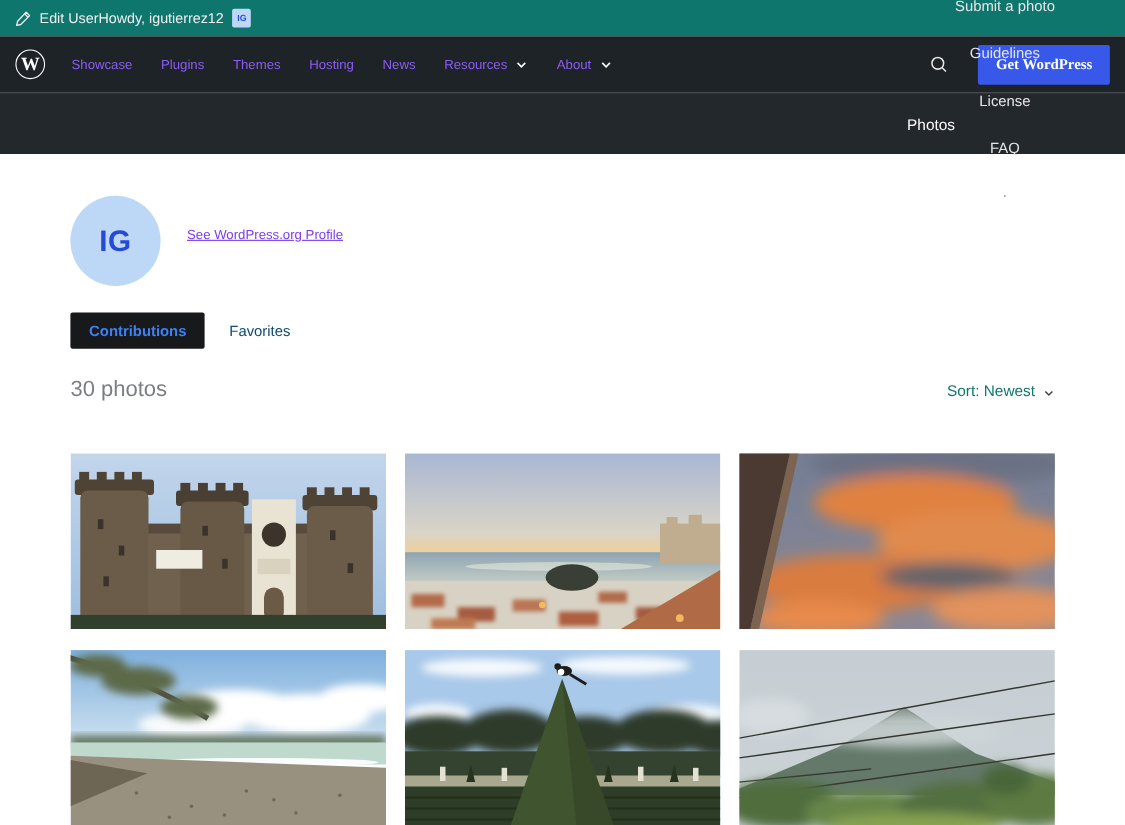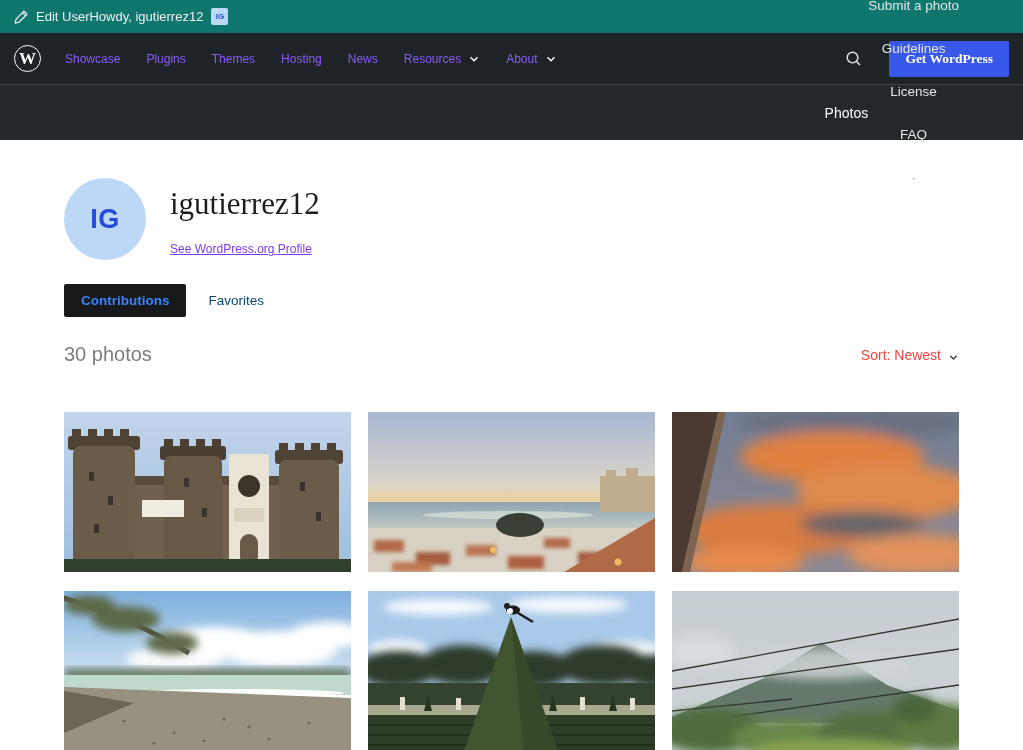--- a/index.html
+++ b/index.html
@@ -38,21 +38,21 @@
   .username { font-family:"Liberation Serif", serif; font-weight:normal; font-size:31px; color:#1d1d1d; }
   .profile-link { display:inline-block; margin-top:20px; color:#7c3aed; font-size:12px; text-decoration:underline; cursor:pointer; }
 
   .tabs { margin-top:24px; display:flex; align-items:center; gap:22px; }
   .tab { font-size:13.5px; padding:9px 17px; cursor:pointer; border-radius:2px; }
   .tab.active { background:#18191a; color:#3b82f6; font-weight:bold; }
   .tab.inactive { color:#0c4a6e; padding:9px 0; }
 
   .toolbar { margin-top:26px; display:flex; align-items:center; justify-content:space-between; }
   .photo-count { color:#7a7d82; font-size:20px; }
-  .sort-control { color:#ef4444; font-size:14px; display:flex; align-items:flex-end; gap:7px; cursor:pointer; background:none; border:none; font-family:"Liberation Sans", sans-serif; }
+  .sort-control { color:#0f766e; font-size:14px; display:flex; align-items:flex-end; gap:7px; cursor:pointer; background:none; border:none; font-family:"Liberation Sans", sans-serif; }
 
   .gallery { margin-top:46px; display:grid; grid-template-columns:repeat(3, 287px); column-gap:17px; row-gap:19px; padding-bottom:6px; }
   .photo { display:block; width:287px; height:160px; overflow:hidden; cursor:pointer; }
   .photo svg { display:block; width:287px; height:160px; }
 
   .chev { display:block; }
 </style>
 </head>
 <body>
 
@@ -126,21 +126,20 @@
     <span class="sub-sep">·</span>
     <span class="sub-link active">My photos</span>
   </div>
 </div>
 
 <div class="container">
 
   <div class="profile">
     <div class="avatar">IG</div>
     <div class="profile-info">
-      <h1 class="username">igutierrez12</h1>
       <a class="profile-link">See WordPress.org Profile</a>
     </div>
   </div>
 
   <div class="tabs">
     <span class="tab active">Contributions</span>
     <span class="tab inactive">Favorites</span>
   </div>
 
   <div class="toolbar">

